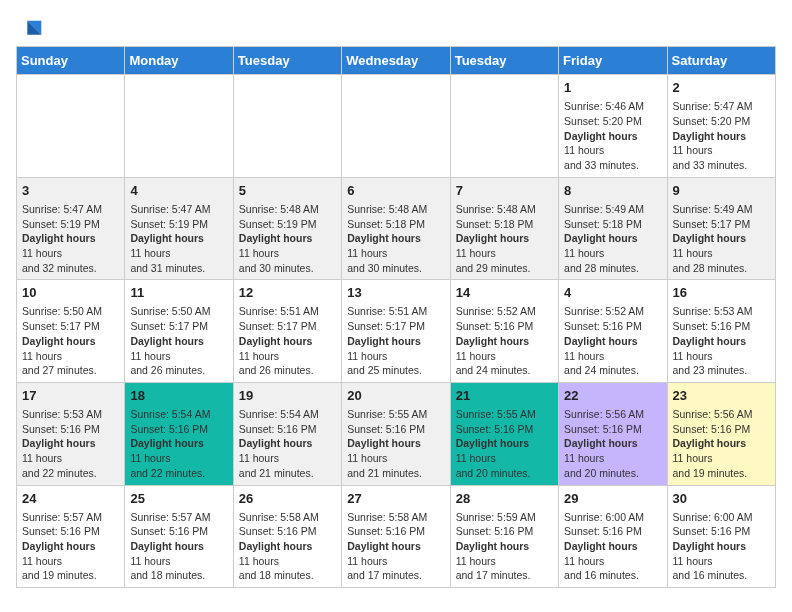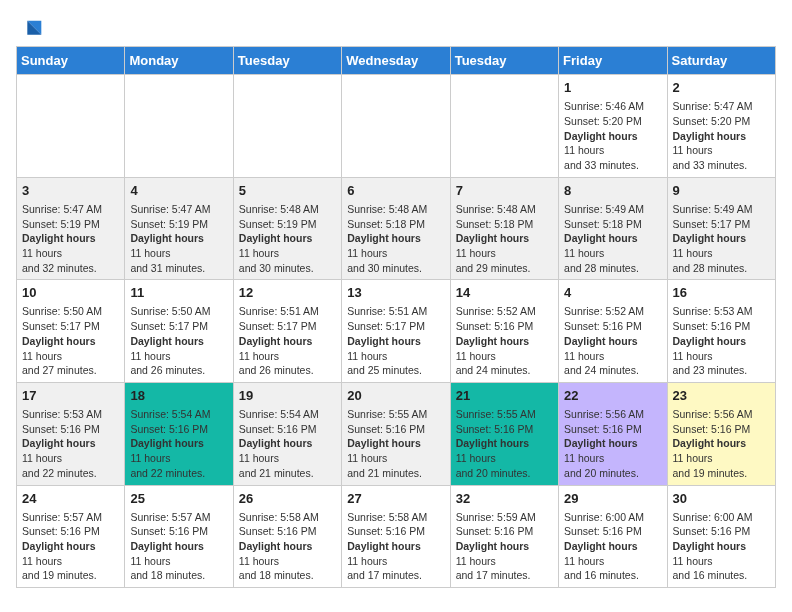--- a/index.html
+++ b/index.html
@@ -235,21 +235,21 @@
         </td>
         <td>
           <span class="day-num">26</span>
           <div class="day-info">Sunrise: 5:58 AM<br>Sunset: 5:16 PM<br><b>Daylight hours</b><br>11 hours<br>and 18 minutes.</div>
         </td>
         <td>
           <span class="day-num">27</span>
           <div class="day-info">Sunrise: 5:58 AM<br>Sunset: 5:16 PM<br><b>Daylight hours</b><br>11 hours<br>and 17 minutes.</div>
         </td>
         <td>
-          <span class="day-num">32</span>
+          <span class="day-num">28</span>
           <div class="day-info">Sunrise: 5:59 AM<br>Sunset: 5:16 PM<br><b>Daylight hours</b><br>11 hours<br>and 17 minutes.</div>
         </td>
         <td>
           <span class="day-num">29</span>
           <div class="day-info">Sunrise: 6:00 AM<br>Sunset: 5:16 PM<br><b>Daylight hours</b><br>11 hours<br>and 16 minutes.</div>
         </td>
         <td>
           <span class="day-num">30</span>
           <div class="day-info">Sunrise: 6:00 AM<br>Sunset: 5:16 PM<br><b>Daylight hours</b><br>11 hours<br>and 16 minutes.</div>
         </td>

